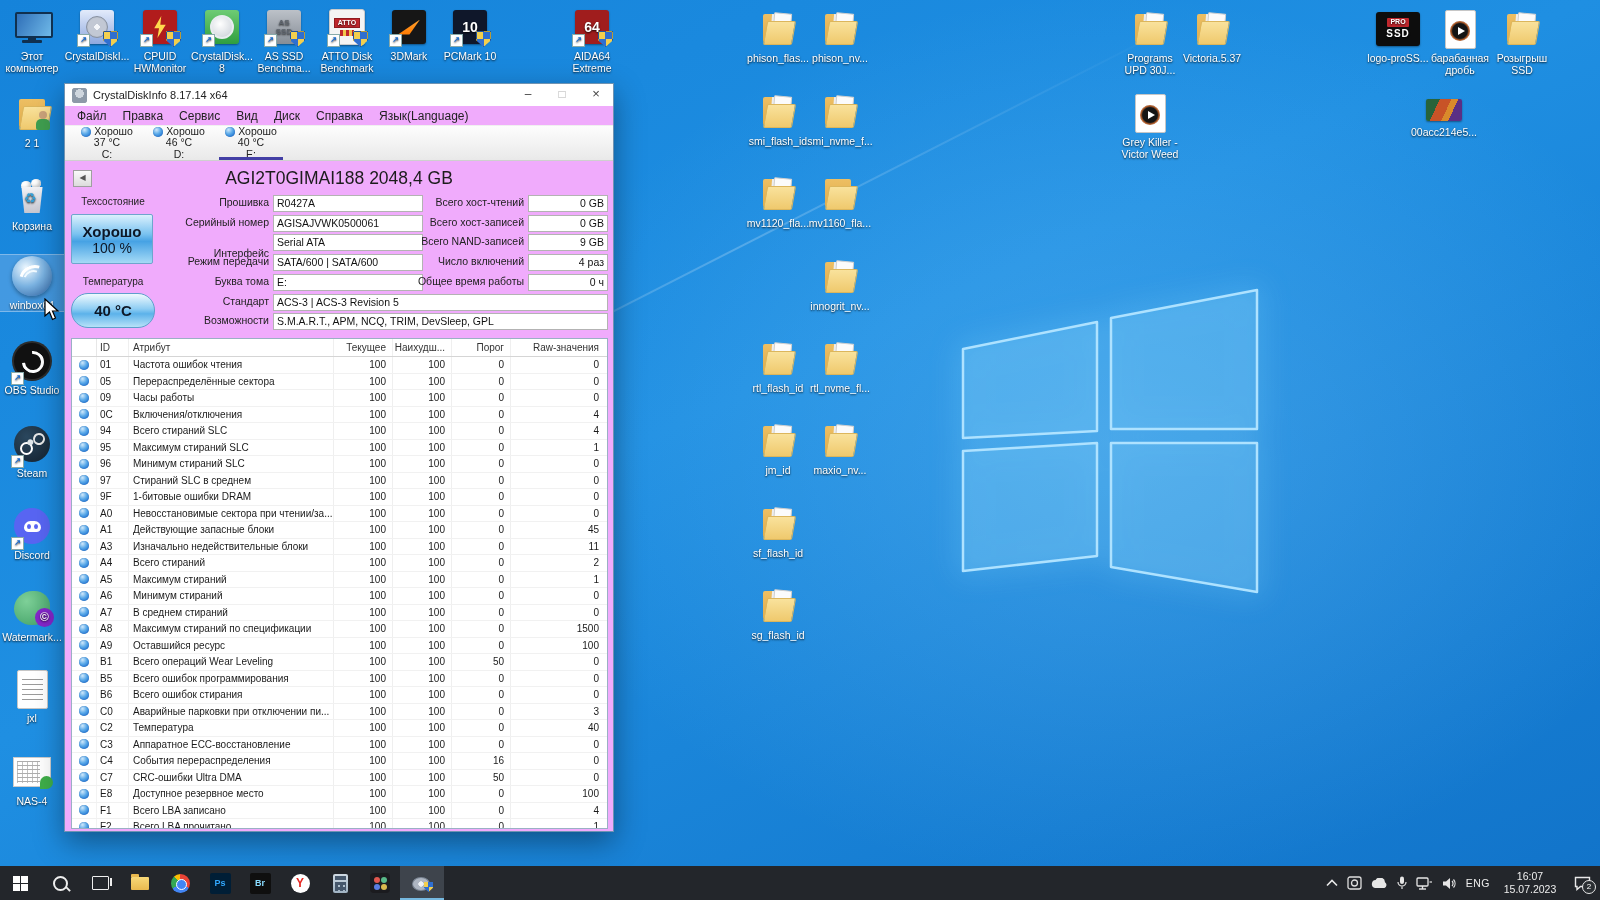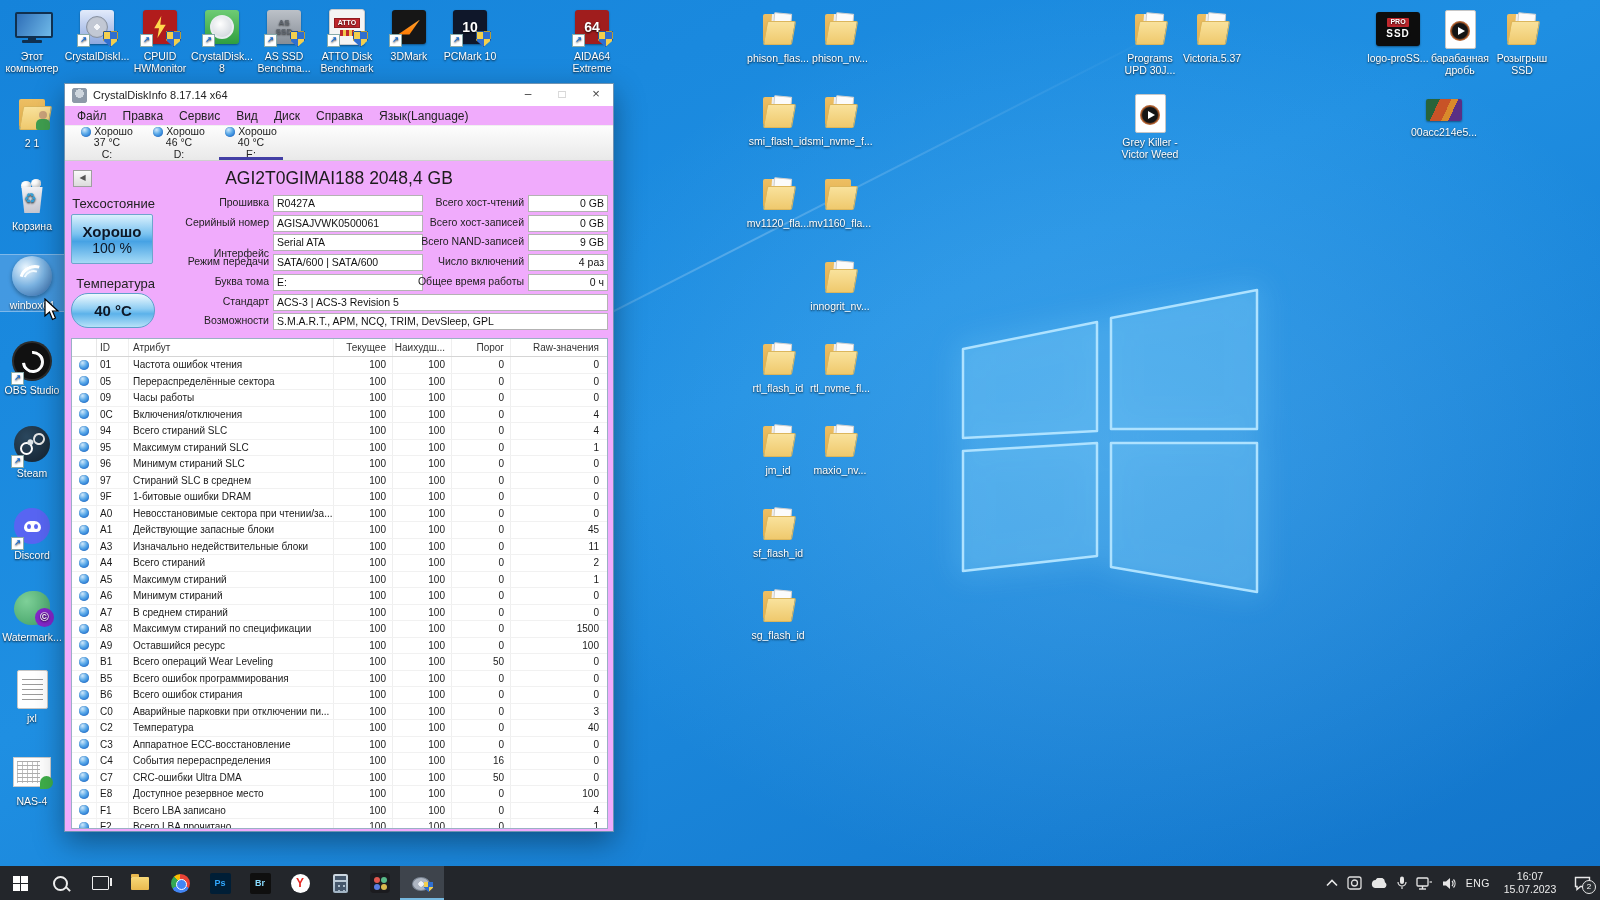--- a/index.html
+++ b/index.html
@@ -89,21 +89,21 @@
   .mbar{height:19px;display:flex;align-items:center;padding-left:4px;gap:0;border-bottom:1px solid #f0f0f0;}
   .mitem{padding:0 8px;font-size:12px;color:#222;}
   .tabs{height:34px;background:linear-gradient(#fdfdfd,#e9e9e9);border-bottom:1px solid #cfcfcf;display:flex;padding-left:6px;position:relative;}
   .dtab{width:72px;display:flex;flex-direction:column;align-items:center;justify-content:center;font-size:10.5px;line-height:1.05;position:relative;color:#222;}
   .dtab .r1{display:flex;align-items:center;gap:3px;}
   .orb{display:inline-block;width:10px;height:10px;border-radius:50%;
     background:radial-gradient(circle at 35% 28%,#cfe8fb,#58a8e8 45%,#1f6fd0 85%);box-shadow:inset 0 0 1px #1358a8;}
   .dtab.sel::after{content:'';position:absolute;left:4px;right:4px;bottom:0;height:3px;background:#433fa5;}
   .backbtn{position:absolute;left:8px;top:86px;width:17px;height:15px;background:linear-gradient(#fafafa,#dcdcdc);border:1px solid #9f9f9f;color:#555;font-size:8px;line-height:14px;text-align:center;}
   .model{position:absolute;left:0;right:0;top:84px;text-align:center;font-size:17.5px;color:#1c1c1c;}
-  .hlabel{position:absolute;left:6px;width:84px;text-align:right;font-size:13px;color:#222;}
+  .hlabel{position:absolute;left:6px;width:84px;text-align:center;font-size:10px;color:#222;}
   .hbtn{position:absolute;left:6px;top:130px;width:80px;height:48px;border:1px solid #6fa5cd;border-radius:2px;
     background:linear-gradient(180deg,#dbf1fd 0%,#79c2f0 40%,#46a2e4 55%,#a5daf6 100%);
     display:flex;flex-direction:column;align-items:center;justify-content:center;color:#0d1726;}
   .hbtn .s{font-size:15px;font-weight:bold;}
   .hbtn .p{font-size:14px;font-weight:normal;}
   .tpill{position:absolute;left:6px;top:209px;width:82px;height:33px;border-radius:17px;border:1px solid #5f9fcc;
     background:linear-gradient(180deg,#f0fafe 0%,#8ecdf3 45%,#5cb2ea 60%,#b7e2f8 100%);
     display:flex;align-items:center;justify-content:center;font-size:15px;font-weight:bold;color:#0d1726;}
   .flab{position:absolute;text-align:right;font-size:10.5px;color:#222;height:15px;line-height:15px;}
   .fbox{position:absolute;height:15px;line-height:14px;border:1px solid #b3b3b3;background:#fff;padding:0 3px;font-size:10.5px;color:#111;overflow:hidden;white-space:nowrap;}

